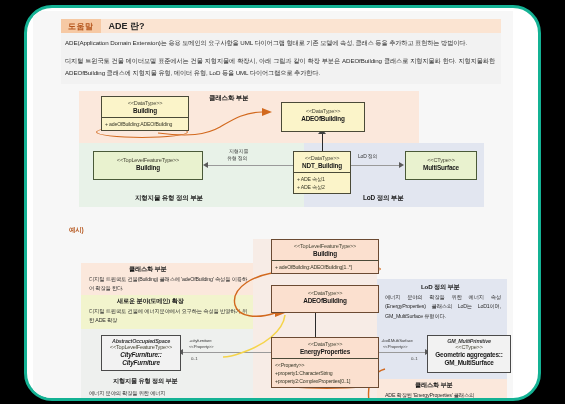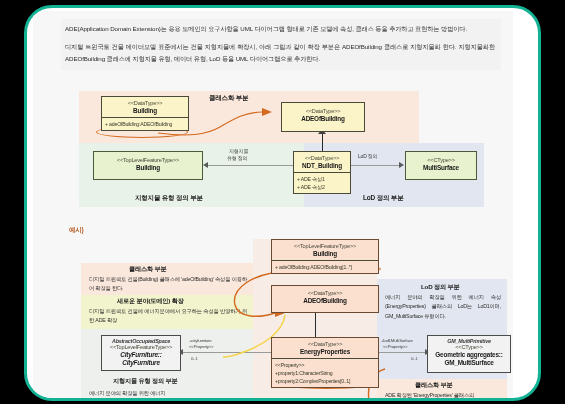--- a/index.html
+++ b/index.html
@@ -164,20 +164,24 @@
     white-space: nowrap; line-height: 1.6;
   }
 </style>
 </head>
 <body>
 
 <div id="frame">
   <div id="page">
 
     <div class="help-block">
+      <div class="help-title-row">
+        <div class="help-tag">도움말</div>
+        <div class="help-heading">ADE 란?</div>
+      </div>
       <div class="help-body">
         <div class="para">ADE(Application Domain Extension)는 응용 도메인의 요구사항을 UML 다이어그램 형태로 기존 모델에 속성, 클래스 등을 추가하고 표현하는 방법이다.</div>
         <div class="para">디지털 트윈국토 건물 데이터모델 표준에서는 건물 지형지물에 확장시, 아래 그림과 같이 확장 부분은 ADEOfBuilding 클래스로 지형지물화 한다. 지형지물화한 ADEOfBuilding 클래스에 지형지물 유형, 데이터 유형, LoD 등을 UML 다이어그램으로 추가한다.</div>
       </div>
     </div>
 
     <div class="canvas" style="left:0px; top:80px; width:480px; height:120px;">
 
       <div class="band band-peach" style="left:46px; top:0px; width:340px; height:52px;"></div>
       <div class="band band-green" style="left:46px; top:52px; width:225px; height:64px;"></div>

